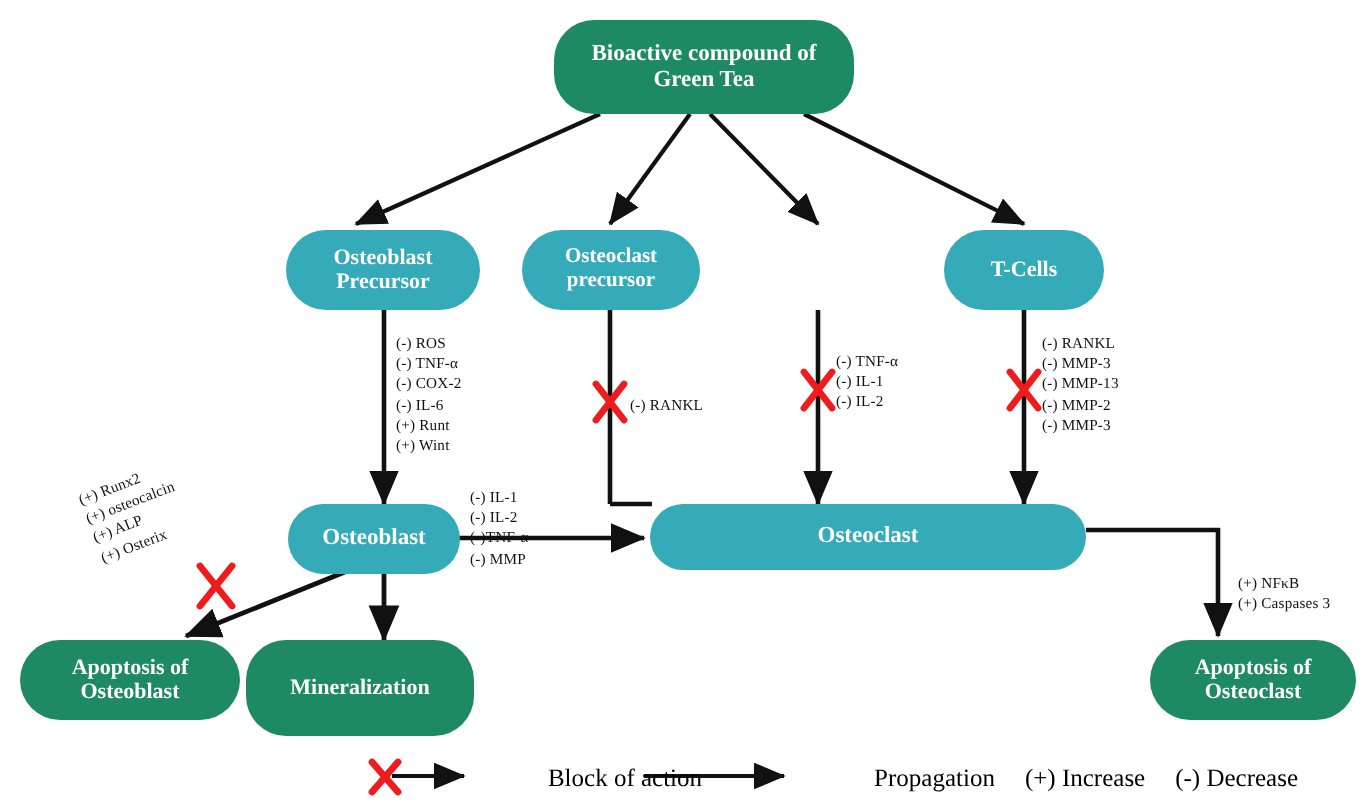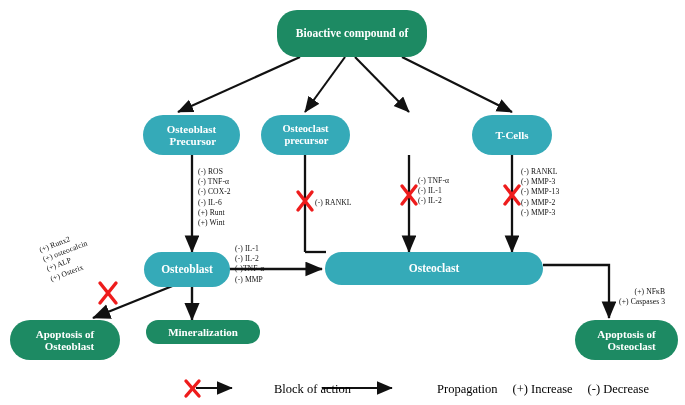--- a/index.html
+++ b/index.html
@@ -6,21 +6,21 @@
   body{
     width:685px;height:405px;position:relative;overflow:hidden;
     background:#ffffff;
     font-family:"Liberation Serif","DejaVu Serif",serif;
   }
   #stage{position:absolute;left:0;top:0;width:685px;height:405px;}
 
   
   .box{
     position:absolute;box-sizing:border-box;
-    display:flex;align-items:center;justify-content:center;text-align:right;
+    display:flex;align-items:center;justify-content:center;text-align:center;
     color:#ffffff;font-weight:bold;line-height:1.12;
     z-index:3;
     border-radius:20px;
   }
   .green{background:#1d8a63;}
   .teal{background:#35aab8;}
 
   
   .ann{
     position:absolute;z-index:4;
@@ -77,20 +77,21 @@
 
     <polyline points="543,265 609,265 609,318" fill="none" stroke="#111111" stroke-width="2.3" marker-end="url(#ah)"></polyline>
 
     <line x1="196" y1="388" x2="232" y2="388" stroke="#111111" stroke-width="2.1" marker-end="url(#ah)"></line>
     <line x1="322" y1="388" x2="392" y2="388" stroke="#111111" stroke-width="2.1" marker-end="url(#ah)"></line>
   </svg>
 
   <div class="box green" style="left:277px;top:10px;width:150px;height:47px;font-size:11.5px;">
     <div>
       <div>Bioactive compound of</div>
+      <div>Green Tea</div>
     </div>
   </div>
 
   <div class="box teal" style="left:143px;top:115px;width:97px;height:40px;font-size:11px;">
     <div>
       <div>Osteoblast</div>
       <div>Precursor</div>
     </div>
   </div>
 
@@ -114,21 +115,21 @@
     <div>Osteoclast</div>
   </div>
 
   <div class="box green" style="left:10px;top:320px;width:110px;height:40px;font-size:11px;">
     <div>
       <div>Apoptosis of</div>
       <div>Osteoblast</div>
     </div>
   </div>
 
-  <div class="box green" style="left:146px;top:320px;width:114px;height:24px;font-size:11px;">
+  <div class="box green" style="left:123px;top:320px;width:114px;height:48px;font-size:11px;">
     <div>Mineralization</div>
   </div>
 
   <div class="box green" style="left:575px;top:320px;width:103px;height:40px;font-size:11px;">
     <div>
       <div>Apoptosis of</div>
       <div>Osteoclast</div>
     </div>
   </div>
 
@@ -166,21 +167,21 @@
     <div>(+) Osterix</div>
   </div>
 
   <div class="ann" style="left:235px;top:244px;">
     <div>(-) IL-1</div>
     <div>(-) IL-2</div>
     <div>(-)TNF-α</div>
     <div>(-) MMP</div>
   </div>
 
-  <div class="ann" style="left:619px;top:287px;text-align:right;">
+  <div class="ann" style="left:619px;top:287px;">
     <div>(+) NFκB</div>
     <div>(+) Caspases 3</div>
   </div>
 
   <svg class="xlayer" viewBox="0 0 685 405">
     <g stroke="#ee1c1c" stroke-width="3.4" stroke-linecap="round">
 
       <g>
         <line x1="298" y1="192" x2="312" y2="210"></line>
         <line x1="312" y1="192" x2="298" y2="210"></line>

